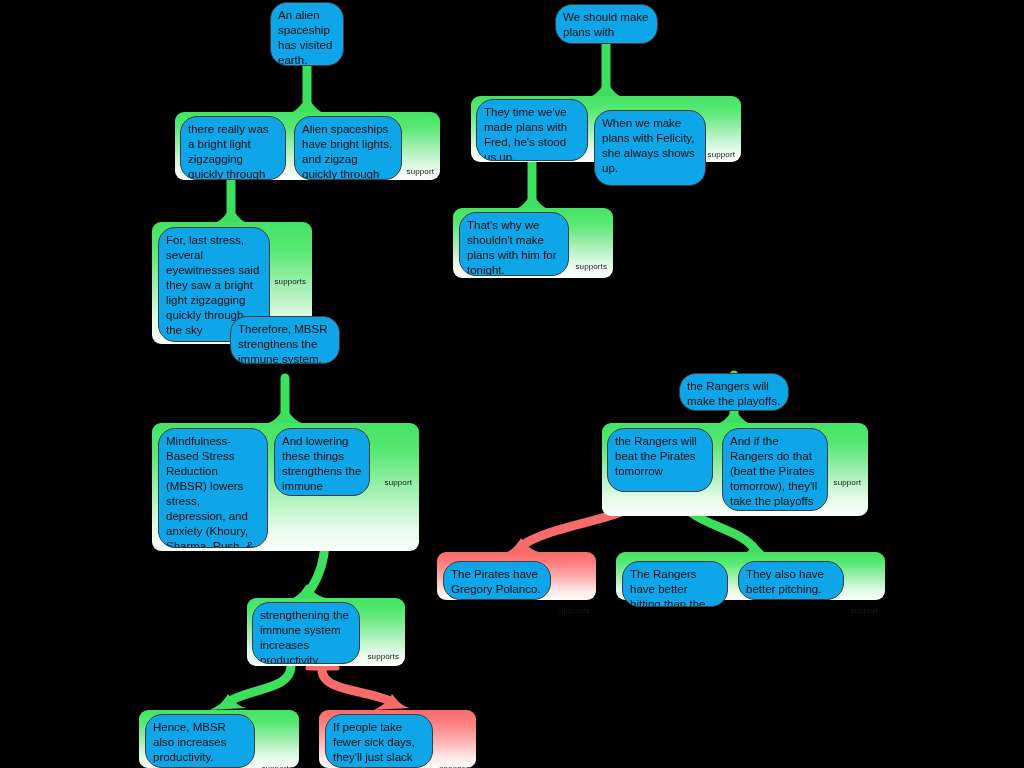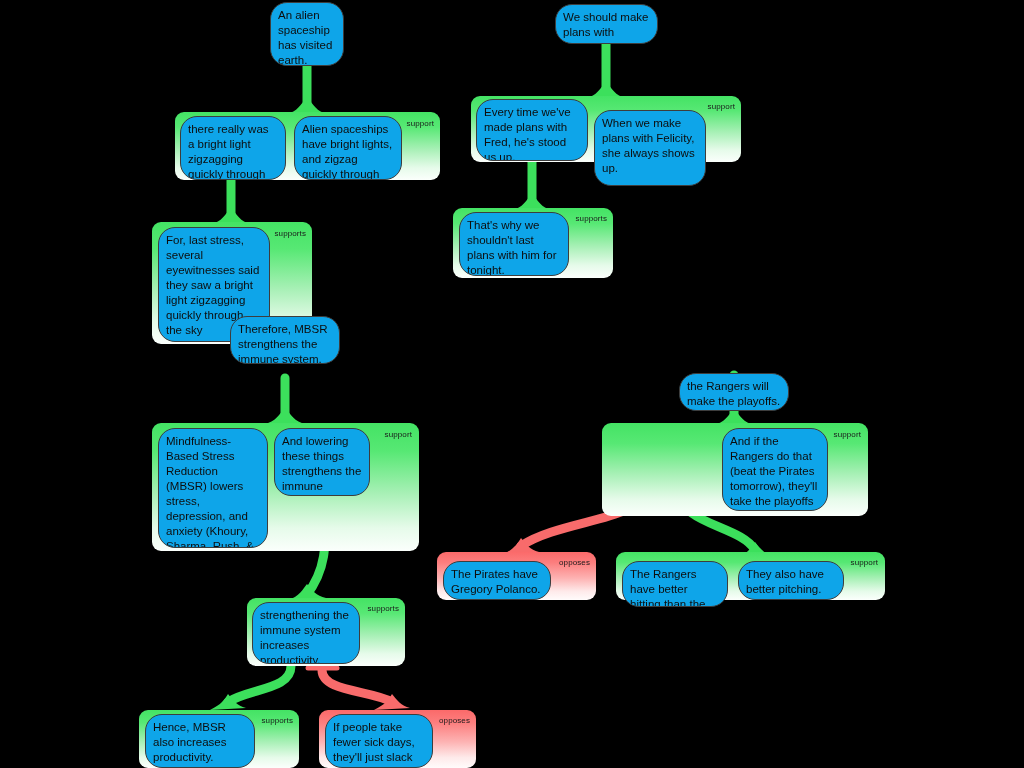--- a/index.html
+++ b/index.html
@@ -26,20 +26,21 @@
   .group.oppose{
     background:linear-gradient(to bottom,#fb6a6a 0%,#fc7e7e 22%,#fdb3b3 55%,#feeaea 82%,#fffbfb 100%);
   }
   .group-label{
     position:absolute;
     font-size:8px;
     color:#1a1a1a;
     letter-spacing:.1px;
     white-space:nowrap;
     line-height:9px;
+    margin-top:48px;
   }
 
   
   .box{
     position:absolute;
     background:#0ea5e9;
     border:1.4px solid #3d3d3d;
     border-radius:17px;
     box-sizing:border-box;
     padding:5px 7px 4px 7px;
@@ -106,27 +107,27 @@
   <div class="group support" style="left:152px;top:222px;width:160px;height:122px;">
     <span class="group-label" style="right:6px;top:7px;">supports</span>
   </div>
   <div class="box clip" style="left:158px;top:227px;width:112px;height:115px;">For, last stress, several eyewitnesses said they saw a bright light zigzagging quickly through the sky</div>
 
   <div class="box" style="left:555px;top:4px;width:103px;height:40px;">We should make plans with Felicity.</div>
 
   <div class="group support" style="left:471px;top:96px;width:270px;height:66px;">
     <span class="group-label" style="right:6px;top:6px;">support</span>
   </div>
-  <div class="box" style="left:476px;top:99px;width:112px;height:62px;">Every time we've made plans with Fred, he's stood us up.</div>
+  <div class="box" style="left:476px;top:99px;width:112px;height:62px;">They time we've made plans with Fred, he's stood us up.</div>
   <div class="box" style="left:594px;top:110px;width:112px;height:76px;">When we make plans with Felicity, she always shows up.</div>
 
   <div class="group support" style="left:453px;top:208px;width:160px;height:70px;">
     <span class="group-label" style="right:6px;top:6px;">supports</span>
   </div>
-  <div class="box" style="left:459px;top:212px;width:110px;height:64px;">That's why we shouldn't last plans with him for tonight.</div>
+  <div class="box" style="left:459px;top:212px;width:110px;height:64px;">That's why we shouldn't make plans with him for tonight.</div>
 
   <div class="box" style="left:230px;top:316px;width:110px;height:48px;">Therefore, MBSR strengthens the immune system.</div>
 
   <div class="group support" style="left:152px;top:423px;width:267px;height:128px;">
     <span class="group-label" style="right:7px;top:7px;">support</span>
   </div>
   <div class="box" style="left:158px;top:428px;width:110px;height:120px;">Mindfulness-Based Stress Reduction (MBSR) lowers stress, depression, and anxiety (Khoury, Sharma, Rush, &amp; Fournier, 2015).</div>
   <div class="box" style="left:274px;top:428px;width:96px;height:68px;">And lowering these things strengthens the immune system.</div>
 
   <div class="group support" style="left:247px;top:598px;width:158px;height:68px;">
@@ -142,20 +143,21 @@
   <div class="group oppose" style="left:319px;top:710px;width:157px;height:58px;">
     <span class="group-label" style="right:6px;top:6px;">opposes</span>
   </div>
   <div class="box" style="left:325px;top:714px;width:108px;height:54px;">If people take fewer sick days, they'll just slack off more.</div>
 
   <div class="box" style="left:679px;top:337px;width:110px;height:38px;margin-top:36px;">the Rangers will make the playoffs.</div>
 
   <div class="group support" style="left:602px;top:423px;width:266px;height:93px;">
     <span class="group-label" style="right:7px;top:7px;">support</span>
   </div>
+  <div class="box" style="left:607px;top:428px;width:106px;height:64px;">the Rangers will beat the Pirates tomorrow</div>
   <div class="box" style="left:722px;top:428px;width:106px;height:83px;">And if the Rangers do that (beat the Pirates tomorrow), they'll take the playoffs</div>
 
   <div class="group oppose" style="left:437px;top:552px;width:159px;height:48px;">
     <span class="group-label" style="right:6px;top:6px;">opposes</span>
   </div>
   <div class="box" style="left:443px;top:561px;width:108px;height:39px;">The Pirates have Gregory Polanco.</div>
 
   <div class="group support" style="left:616px;top:552px;width:269px;height:48px;">
     <span class="group-label" style="right:7px;top:6px;">support</span>
   </div>

